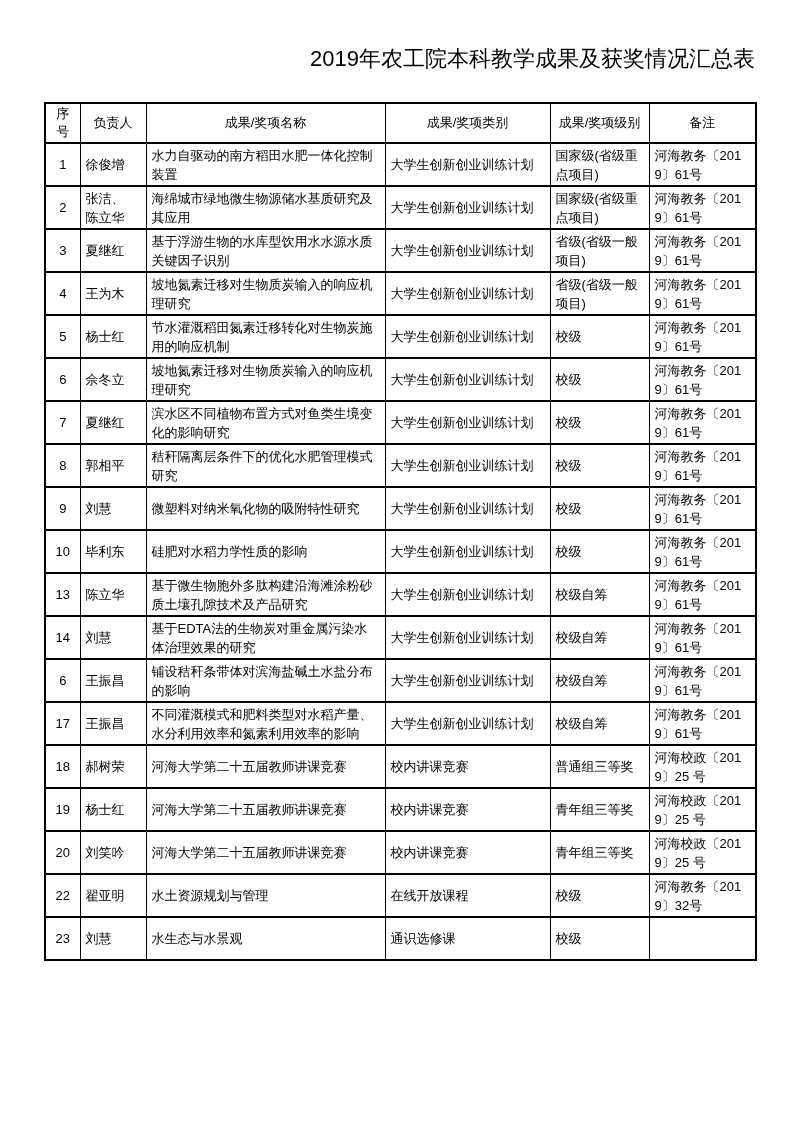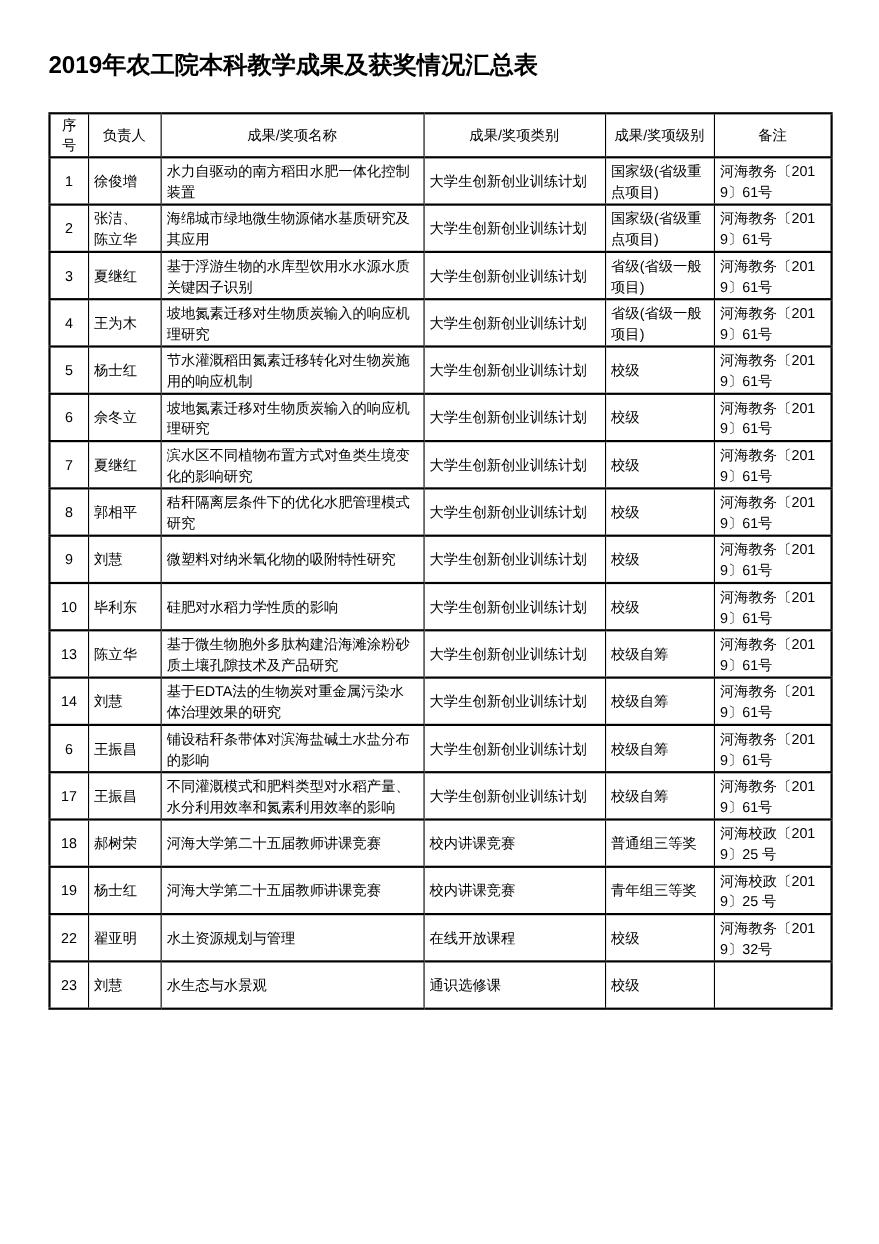--- a/index.html
+++ b/index.html
@@ -13,23 +13,23 @@
     position: relative;
     width: 799px;
     height: 1131px;
     background: #ffffff;
     box-sizing: border-box;
     padding: 46px 44px 0 44px;
     overflow: hidden;
   }
   .doc-title {
     margin: 0 0 30px 0;
-    text-align: left;
+    text-align: right;
     font-size: 22px;
-    font-weight: bold;
+    font-weight: normal;
     line-height: 26px;
     color: #000000;
     white-space: nowrap;
   }
   table.summary-table {
     width: 711px;
     border-collapse: collapse;
     table-layout: fixed;
     border: 2px solid #000000;
   }
@@ -221,20 +221,28 @@
         </tr>
         <tr>
           <td class="c0">19</td>
           <td class="c1">杨士红</td>
           <td class="c2">河海大学第二十五届教师讲课竞赛</td>
           <td class="c3">校内讲课竞赛</td>
           <td class="c4">青年组三等奖</td>
           <td class="c5">河海校政〔2019〕25 号</td>
         </tr>
         <tr>
+          <td class="c0">20</td>
+          <td class="c1">刘笑吟</td>
+          <td class="c2">河海大学第二十五届教师讲课竞赛</td>
+          <td class="c3">校内讲课竞赛</td>
+          <td class="c4">青年组三等奖</td>
+          <td class="c5">河海校政〔2019〕25 号</td>
+        </tr>
+        <tr>
           <td class="c0">22</td>
           <td class="c1">翟亚明</td>
           <td class="c2">水土资源规划与管理</td>
           <td class="c3">在线开放课程</td>
           <td class="c4">校级</td>
           <td class="c5">河海教务〔2019〕32号</td>
         </tr>
         <tr>
           <td class="c0">23</td>
           <td class="c1">刘慧</td>

